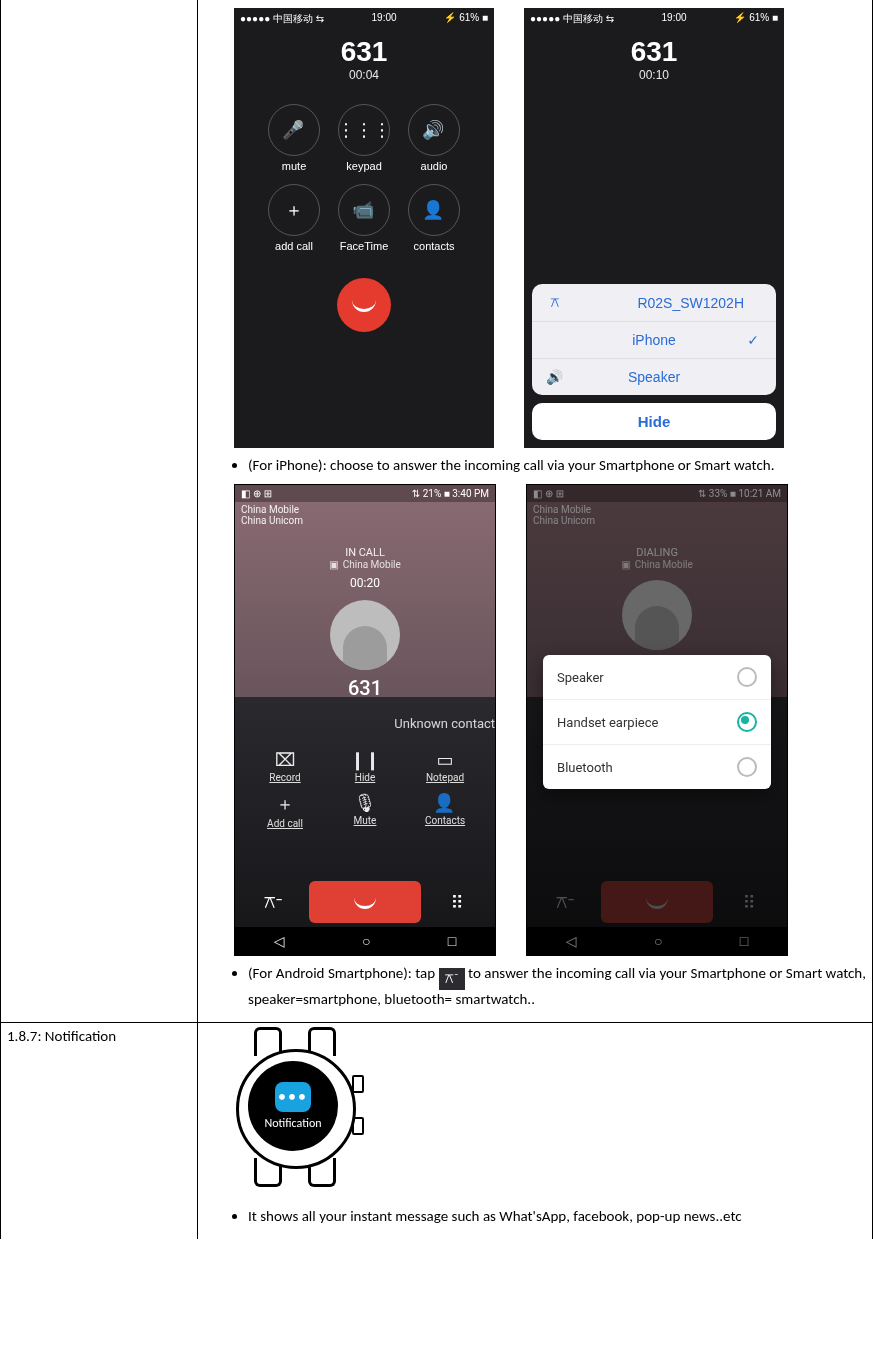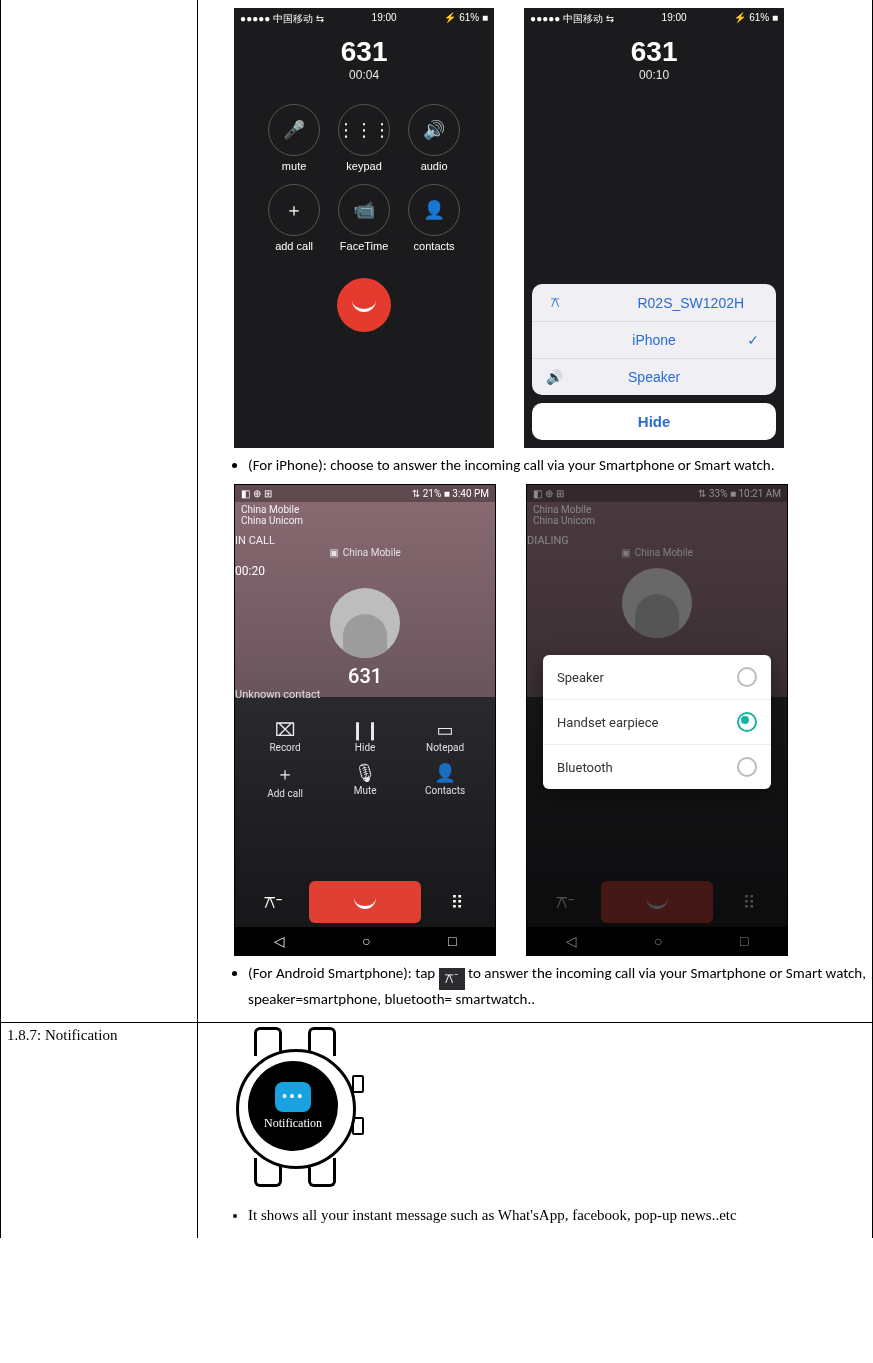--- a/index.html
+++ b/index.html
@@ -16,21 +16,21 @@
     width: 873px;
   }
   table.layout > tbody > tr > td {
     border: 1px solid #000;
     vertical-align: top;
     padding: 4px 6px;
   }
   td.label-cell { width: 200px; border-top:1px solid #000; }
   td.content-cell { width: 673px; }
   .no-top-border { border-top: none !important; }
-  .no-bottom-border { border-bottom: none !important; font-family: Liberation Serif, serif; }
+  .no-bottom-border { border-bottom: none !important; }
 
   ul.bullets {
     list-style: disc;
     padding-left: 44px;
     margin: 6px 0 10px 0;
   }
   ul.bullets li { margin-bottom: 2px; text-align: justify; }
 
   
   .iphone-row {
@@ -131,40 +131,40 @@
     overflow: hidden;
     border:1px solid #000;
     background: linear-gradient(#8a6b73 0%, #6a555c 45%, #2a2a2e 45%, #151518 100%);
   }
   .android .statusbar {
     display:flex;justify-content:space-between;
     padding:3px 6px; font-size:10px; background:rgba(0,0,0,.3);
   }
   .android .carrier { font-size:10px; padding:2px 6px; opacity:.9; }
   .android .incall {
-    margin-top:6px;
+    text-align:center; margin-top:18px;
   }
   .android .incall .status { font-size:11px; opacity:.9; }
   .android .incall .sub { font-size:10px; opacity:.8; display:flex;justify-content:center;align-items:center;gap:4px;}
   .android .incall .dur { font-size:12px; margin-top:6px; }
   .android .avatar {
     width:70px;height:70px;border-radius:50%;background:#bdbdbd;margin:10px auto 6px auto;
     display:flex;align-items:flex-end;justify-content:center;overflow:hidden;
   }
   .android .avatar::before{
     content:"";width:44px;height:44px;border-radius:50% 50% 0 0;background:#9c9c9c;
   }
   .android .callnum { text-align:center;font-size:20px;font-weight:500; }
-  .android .unknown { text-align:left;font-size:11px;opacity:.8;margin-bottom:10px; }
+  .android .unknown { text-align:right;font-size:13px;opacity:.8;margin-bottom:10px;margin-top:16px; }
   .android .fn-row {
     display:grid;grid-template-columns:repeat(3,1fr);text-align:center;
     padding:8px 10px 0 10px;
   }
   .android .fn-row .fn .ic{font-size:18px;display:block;opacity:.9;}
-  .android .fn-row .fn .lb{font-size:10px;opacity:.85;}
+  .android .fn-row .fn .lb{font-size:10px;opacity:.85;text-decoration:underline;}
   .android .bottom-bar{
     position:absolute;left:0;right:0;bottom:32px;
     display:grid;grid-template-columns:56px 1fr 56px;align-items:center;padding:0 10px;gap:8px;
   }
   .android .end-btn{
     background:#e04034;border-radius:6px;height:42px;display:flex;align-items:center;justify-content:center;
   }
   .android .end-btn::before{content:"";width:22px;height:10px;border:3px solid #fff;border-top:none;border-left:none;border-right:none;border-radius:0 0 14px 14px;}
   .android .bt-ic,.android .dial-ic{font-size:18px;text-align:center;}
   .android .navbar{

